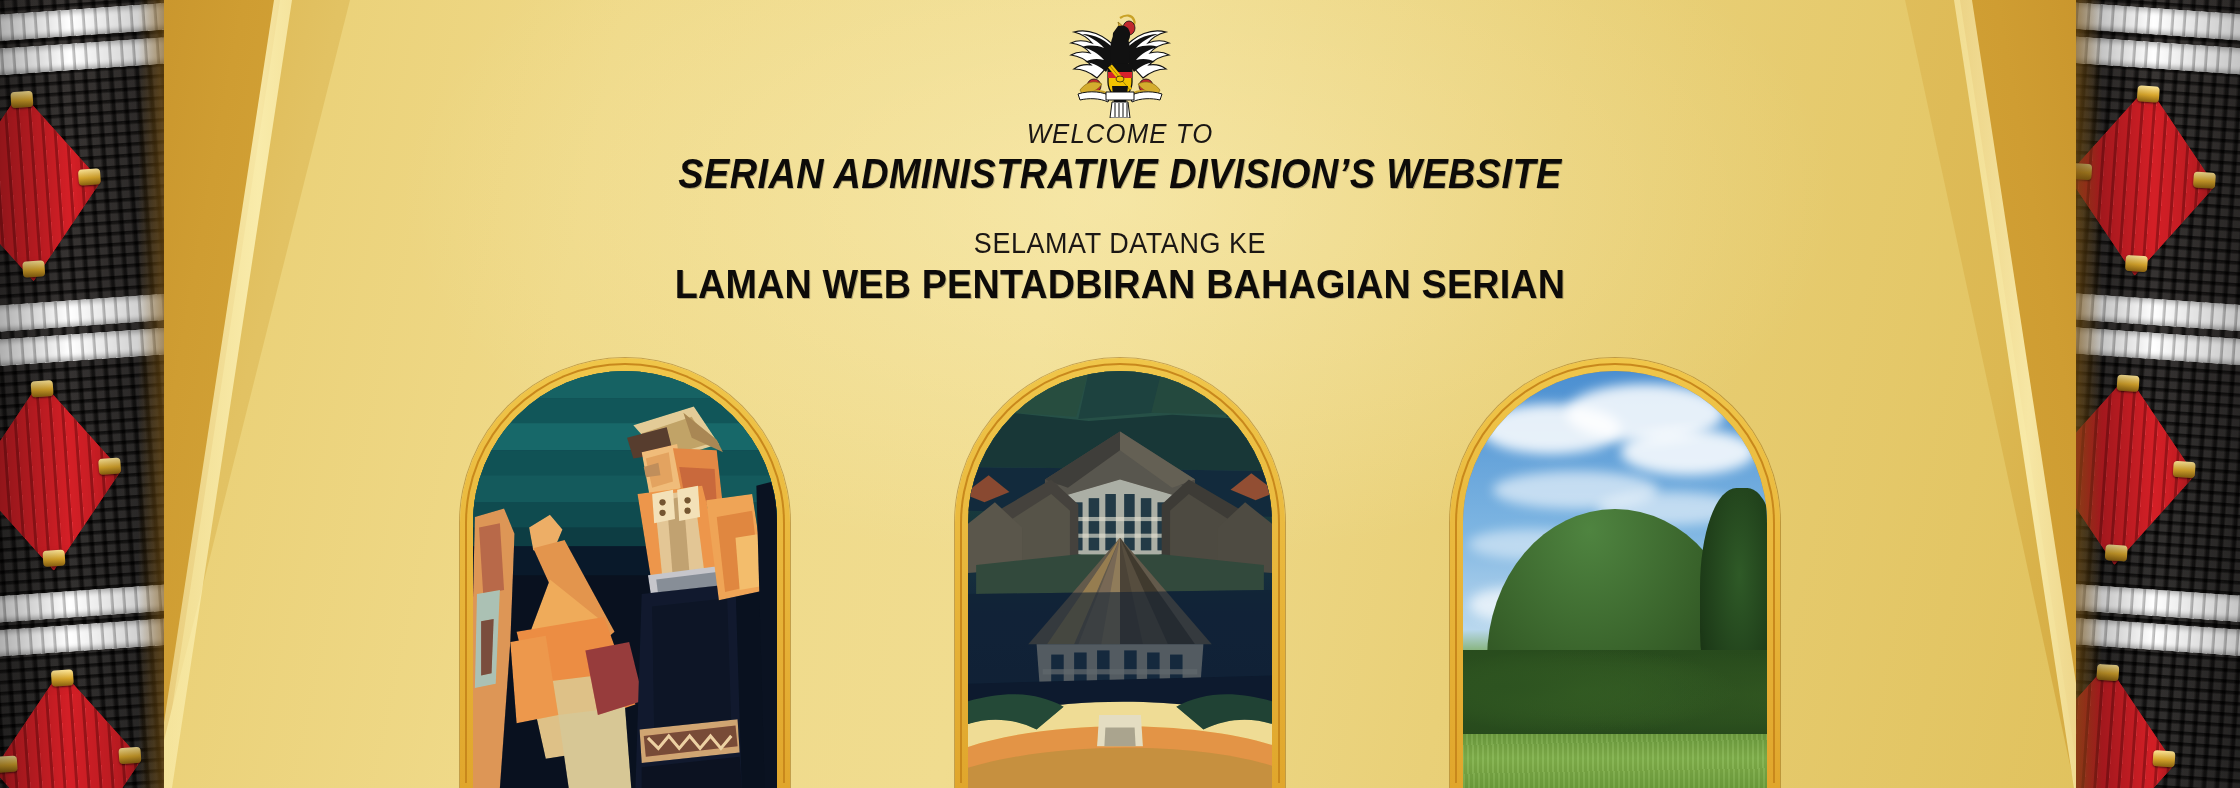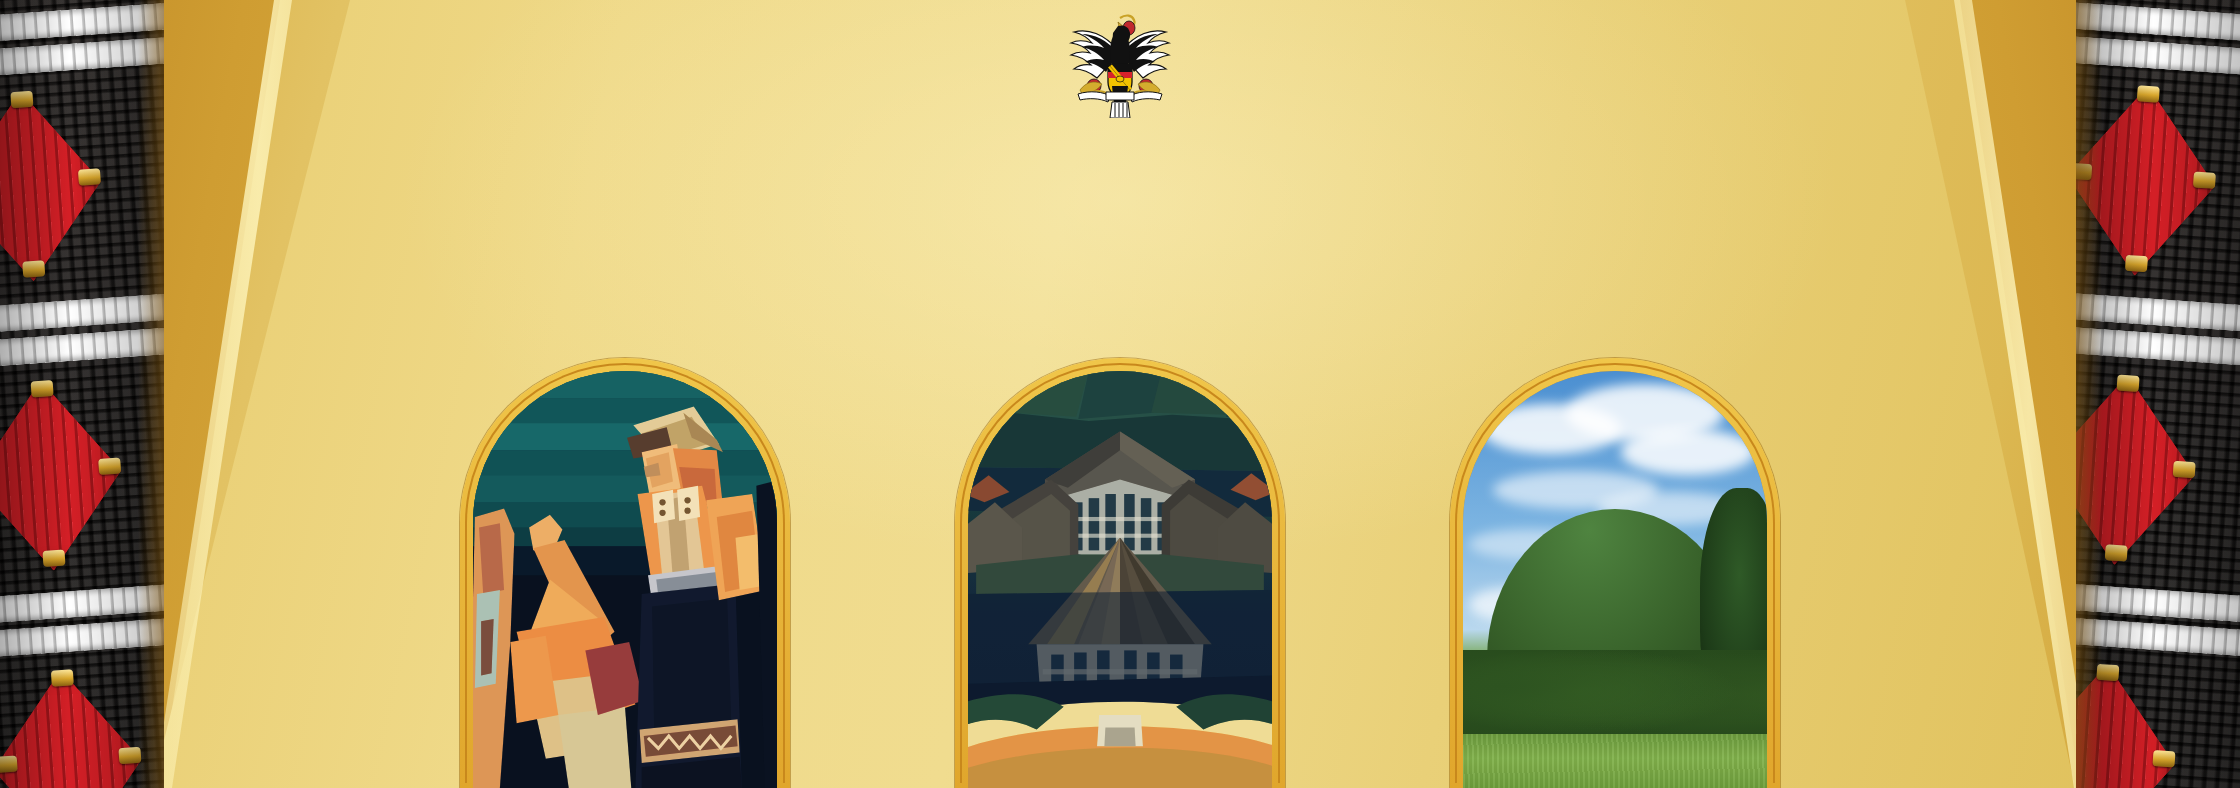--- a/index.html
+++ b/index.html
@@ -460,20 +460,26 @@
       <path d="M52 80 L68 80 L66 98 L54 98 Z" fill="#111"></path>
       <path d="M52 96 L68 96 L70 112 L50 112 Z" fill="#ffffff" stroke="#111" stroke-width="1"></path>
       <path d="M55 97 L55 111 M59 97 L59 111 M63 97 L63 111 M67 97 L67 111" stroke="#111" stroke-width="1"></path>
 
       <path d="M18 88 C30 84 44 86 50 90 L48 96 C40 92 28 92 20 94 Z" fill="#ffffff" stroke="#111" stroke-width="1"></path>
       <path d="M102 88 C90 84 76 86 70 90 L72 96 C80 92 92 92 100 94 Z" fill="#ffffff" stroke="#111" stroke-width="1"></path>
       <path d="M46 86 L74 86 L74 94 L46 94 Z" fill="#ffffff" stroke="#111" stroke-width="1"></path>
     </svg>
   </div>
 
+  <div class="headings">
+    <div class="welcome-to">WELCOME TO</div>
+    <div class="title-en">SERIAN ADMINISTRATIVE DIVISION’S WEBSITE</div>
+    <div class="selamat">SELAMAT DATANG KE</div>
+    <div class="title-ms">LAMAN WEB PENTADBIRAN BAHAGIAN SERIAN</div>
+  </div>
 
   <div class="arches">
 
     <div class="arch">
       <div class="arch-frame"></div>
       <div class="arch-window">
         <div class="arch-art art-dancers">
           <svg viewBox="0 0 300 400" preserveAspectRatio="xMidYMid slice" width="100%" height="100%">
 
             <rect x="0" y="0" width="300" height="400" fill="#12595f"></rect>

